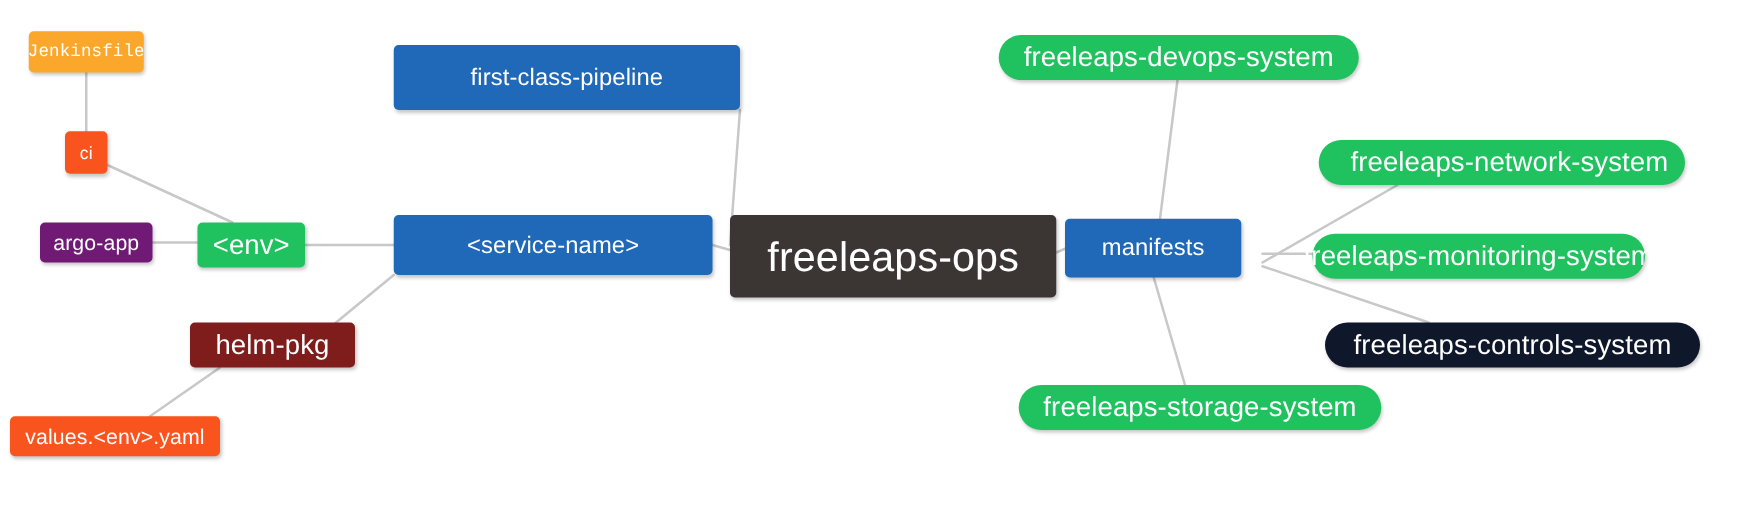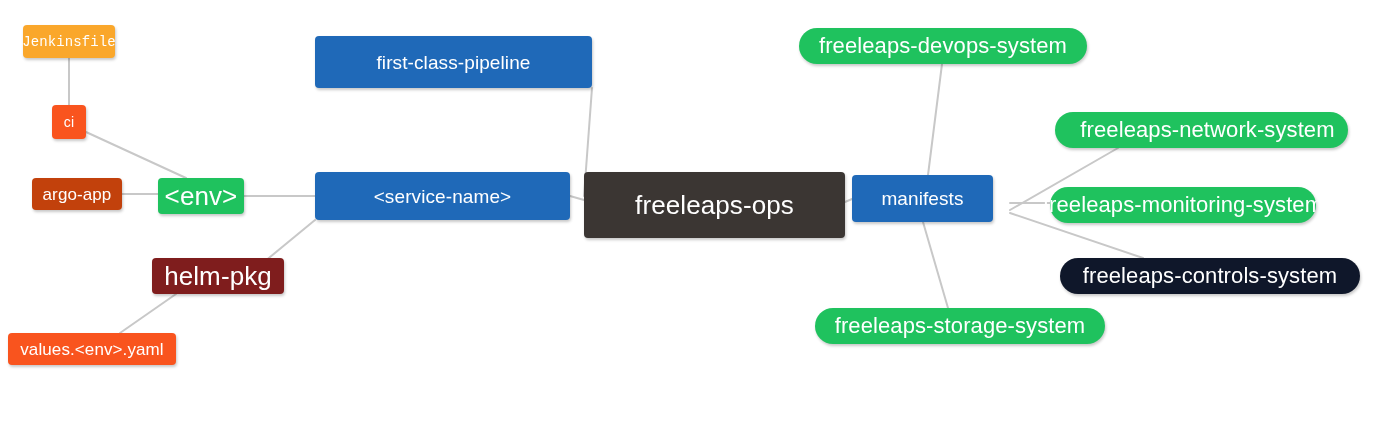--- a/index.html
+++ b/index.html
@@ -38,23 +38,23 @@
     box-shadow: 1px 2px 3px rgba(0,0,0,0.22);
     line-height: 1;
     letter-spacing: 0.1px;
     z-index: 5;
   }
   .node-label {
     display: block;
     white-space: nowrap;
   }
   
-  .tier-root   { font-size: 26px; text-align: right; }
+  .tier-root   { font-size: 33px; text-align: right; }
   .tier-main   { font-size: 19px; }
-  .tier-branch { font-size: 26px; align-items: center; }
+  .tier-branch { font-size: 22px; align-items: center; }
   .tier-leaf   { font-size: 22px; border-radius: 18px; }
   .tier-small  { font-size: 17px; }
   .tier-tiny   { font-size: 14px; }
 </style>
 </head>
 <body>
 
 <div id="canvas">
   <svg id="edge-layer" viewBox="0 0 1390 421" width="1390" height="421">
       <line x1="584" y1="196" x2="592" y2="88" stroke="#c8c8c8" stroke-width="2" stroke-linecap="round"></line>
@@ -72,21 +72,21 @@
       <line x1="1010" y1="213" x2="1143" y2="258" stroke="#c8c8c8" stroke-width="2" stroke-linecap="round"></line>
       <line x1="923" y1="222" x2="948" y2="308" stroke="#c8c8c8" stroke-width="2" stroke-linecap="round"></line>
     </svg>
   <div id="node-layer">
       <div class="node tier-tiny" style="left: 23px; top: 25px; width: 92px; height: 33px; background: rgb(250, 167, 43); font-family: Liberation Mono, monospace;">
         <span class="node-label">Jenkinsfile</span>
       </div>
       <div class="node tier-tiny" style="left: 52px; top: 105px; width: 34px; height: 34px; background: rgb(249, 84, 30);">
         <span class="node-label">ci</span>
       </div>
-      <div class="node tier-small" style="left: 32px; top: 178px; width: 90px; height: 32px; background: #c2410c;">
+      <div class="node tier-small" style="left: 32px; top: 178px; width: 90px; height: 32px; background: #701a75;">
         <span class="node-label">argo-app</span>
       </div>
       <div class="node tier-small" style="left: 8px; top: 333px; width: 168px; height: 32px; background: rgb(249, 84, 30);">
         <span class="node-label">values.&lt;env&gt;.yaml</span>
       </div>
       <div class="node tier-branch" style="left: 158px; top: 178px; width: 86px; height: 36px; background: rgb(31, 194, 94);">
         <span class="node-label">&lt;env&gt;</span>
       </div>
       <div class="node tier-branch" style="left: 152px; top: 258px; width: 132px; height: 36px; background: #7f1d1d;">
         <span class="node-label">helm-pkg</span>

